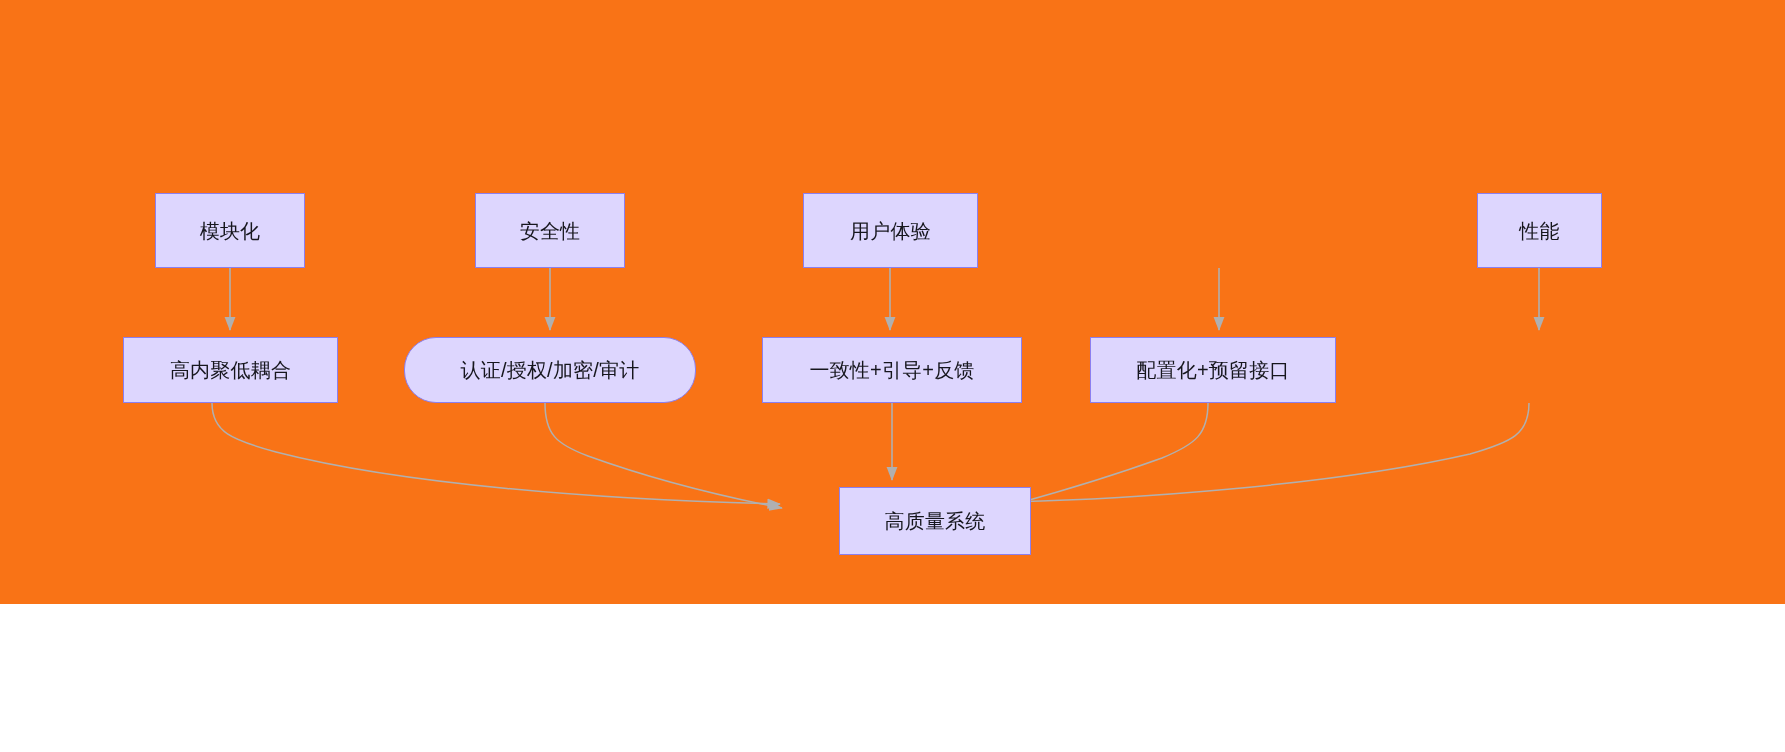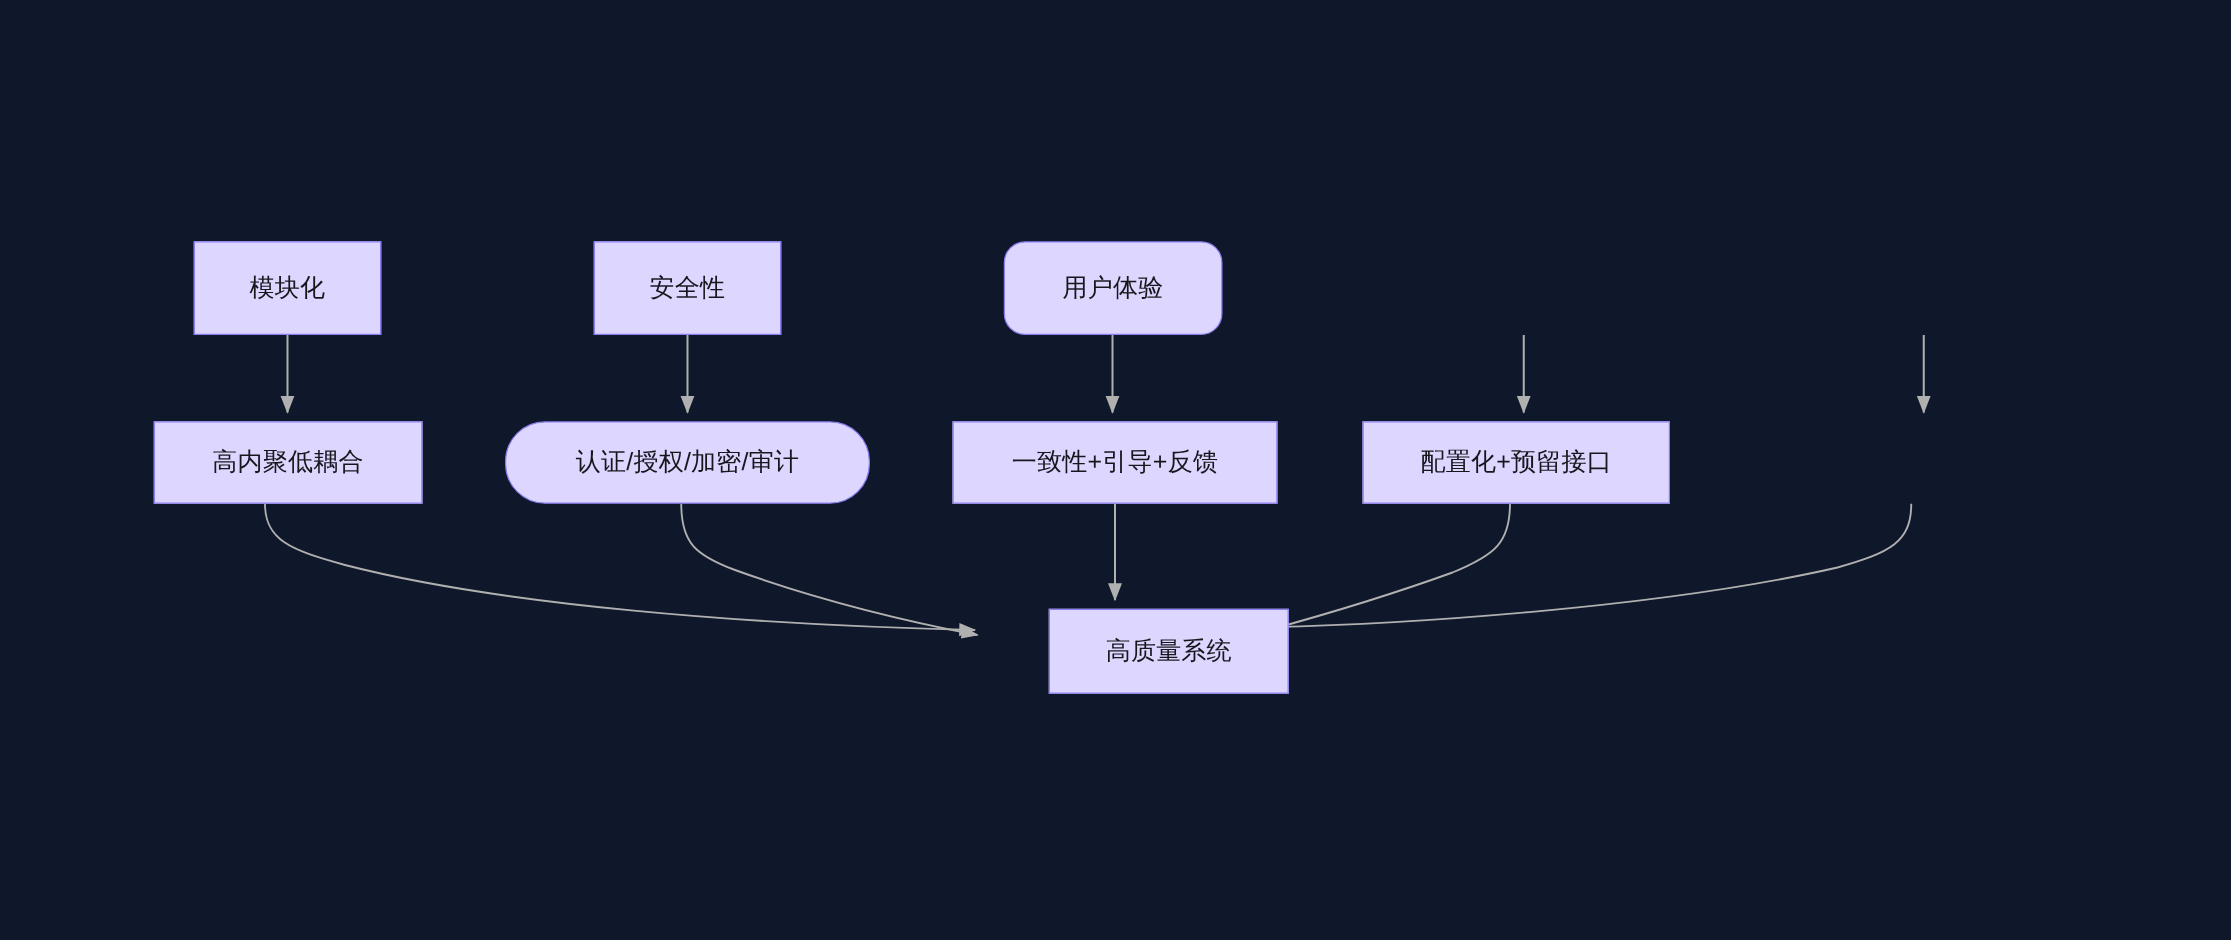--- a/index.html
+++ b/index.html
@@ -7,22 +7,22 @@
     margin: 0;
     padding: 0;
     background: #ffffff;
   }
   body {
     font-family: "Liberation Sans", "DejaVu Sans", sans-serif;
   }
   #canvas {
     position: relative;
     width: 1785px;
-    height: 752px;
-    background: #0f172a;
+    height: 604px;
+    background: #f97316;
     overflow: hidden;
   }
   #edge-layer {
     position: absolute;
     left: 0;
     top: 0;
     width: 1785px;
     height: 752px;
     pointer-events: none;
   }
@@ -71,25 +71,28 @@
   </svg>
 
   <div class="node" style="left:155px; top:193px; width:150px; height:75px;">
     <span class="node-label">模块化</span>
   </div>
 
   <div class="node" style="left:475px; top:193px; width:150px; height:75px;justify-content:center;">
     <span class="node-label">安全性</span>
   </div>
 
-  <div class="node" style="left:803px; top:193px; width:175px; height:75px;border-radius:17px;">
+  <div class="node" style="left:803px; top:193px; width:175px; height:75px;">
     <span class="node-label">用户体验</span>
   </div>
 
 
+  <div class="node" style="left:1477px; top:193px; width:125px; height:75px;">
+    <span class="node-label">性能</span>
+  </div>
 
   <div class="node" style="left:123px; top:337px; width:215px; height:66px;justify-content:center;">
     <span class="node-label">高内聚低耦合</span>
   </div>
 
   <div class="node" style="left:404px; top:337px; width:292px; height:66px;border-radius:32px;">
     <span class="node-label">认证/授权/加密/审计</span>
   </div>
 
   <div class="node" style="left:762px; top:337px; width:260px; height:66px;">

